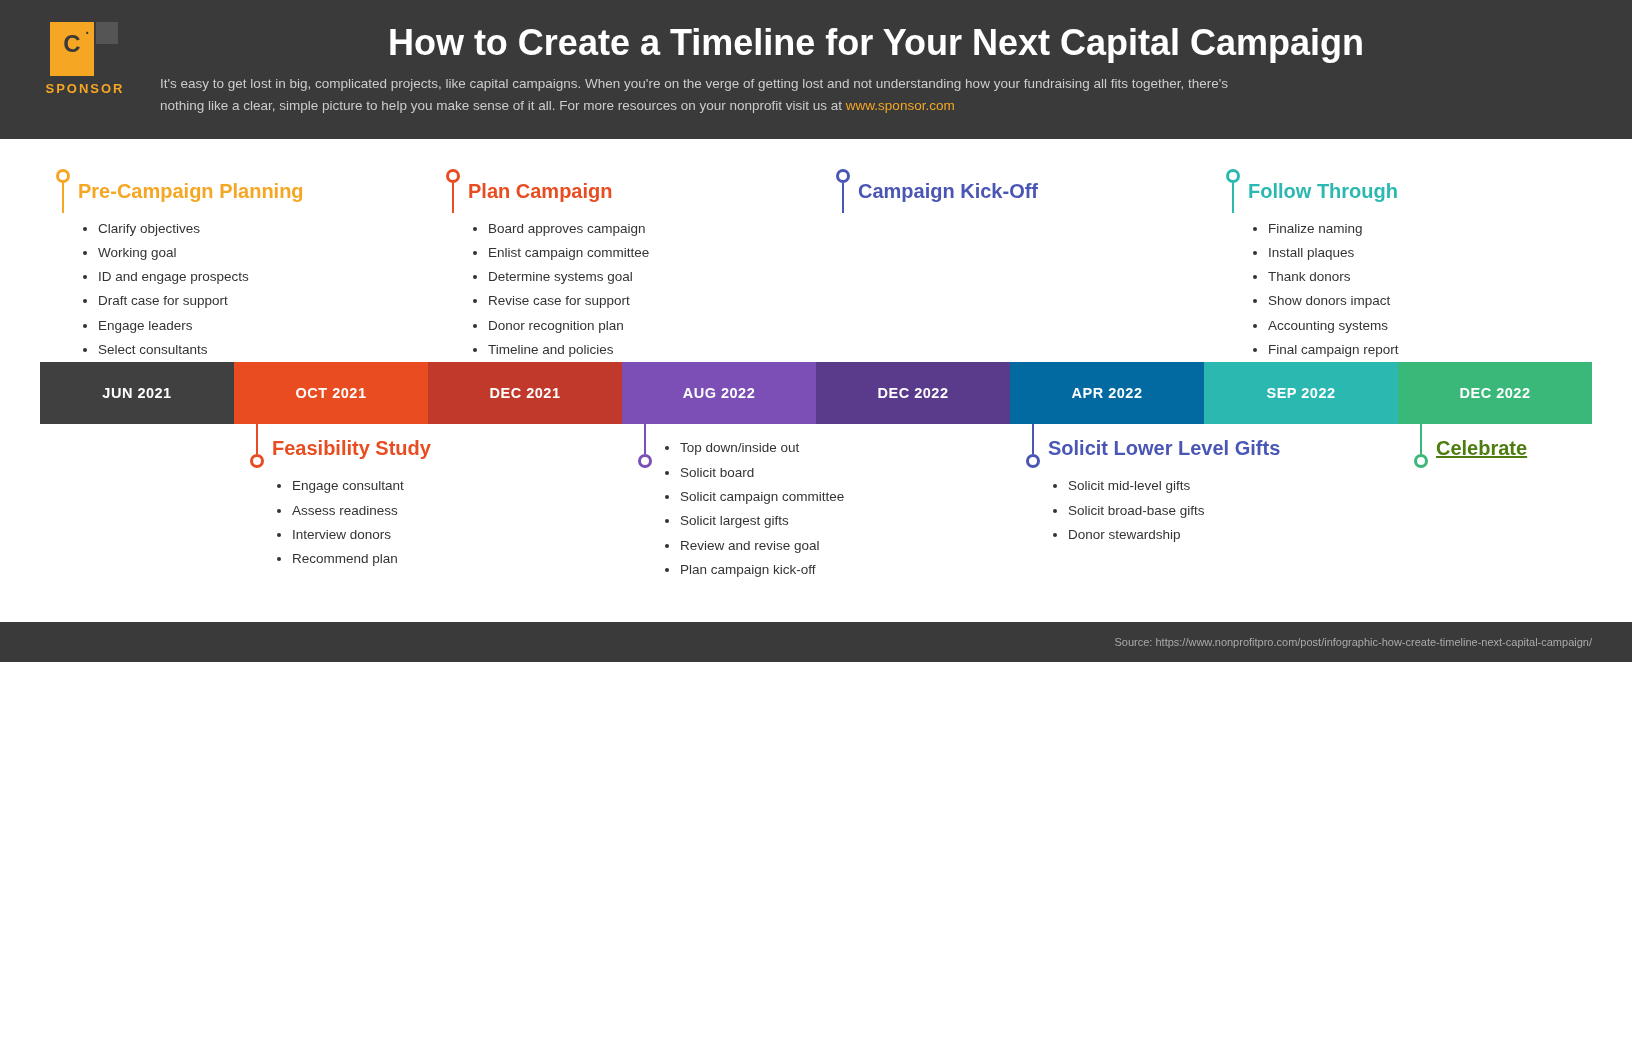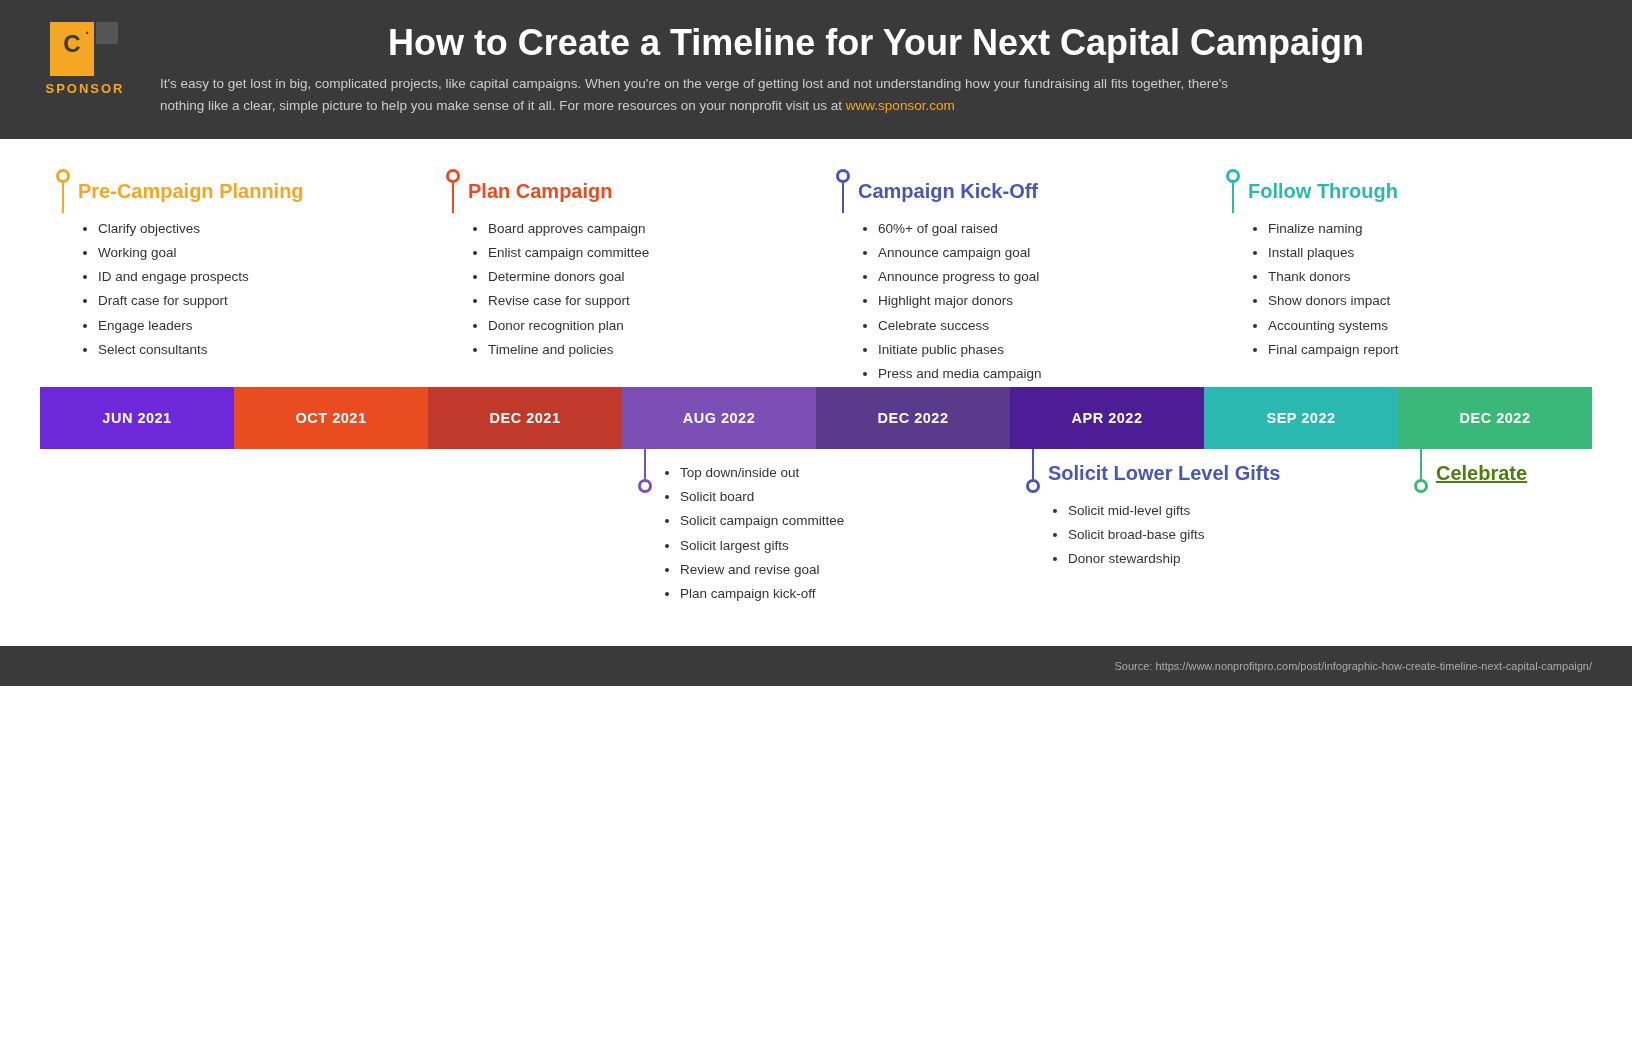--- a/index.html
+++ b/index.html
@@ -174,44 +174,35 @@
       <div style="grid-column:3/5; padding: 0 10px 0 8px; position:relative;">
         <div style="position:absolute; left:16px; top:0; display:flex; flex-direction:column; align-items:center;">
           <div style="width:14px;height:14px;border-radius:50%;border:3px solid #e84c20;background:#fff;"></div>
           <div style="width:2px;height:30px;background:#e84c20;"></div>
         </div>
         <div style="padding-top:10px; padding-left:30px;">
           <div class="phase-title red-orange">Plan Campaign</div>
           <ul class="phase-items">
             <li>Board approves campaign</li>
             <li>Enlist campaign committee</li>
-            <li>Determine donors goal</li>
+            <li>Determine systems goal</li>
             <li>Revise case for support</li>
             <li>Donor recognition plan</li>
             <li>Timeline and policies</li>
           </ul>
         </div>
       </div>
 
       <div style="grid-column:5/7; padding: 0 10px 0 8px; position:relative;">
         <div style="position:absolute; left:16px; top:0; display:flex; flex-direction:column; align-items:center;">
           <div style="width:14px;height:14px;border-radius:50%;border:3px solid #4a56b5;background:#fff;"></div>
           <div style="width:2px;height:30px;background:#4a56b5;"></div>
         </div>
         <div style="padding-top:10px; padding-left:30px;">
           <div class="phase-title blue-purple">Campaign Kick-Off</div>
-          <ul class="phase-items">
-            <li>60%+ of goal raised</li>
-            <li>Announce campaign goal</li>
-            <li>Announce progress to goal</li>
-            <li>Highlight major donors</li>
-            <li>Celebrate success</li>
-            <li>Initiate public phases</li>
-            <li>Press and media campaign</li>
-          </ul>
         </div>
       </div>
 
       <div style="grid-column:7/9; padding: 0 10px 0 8px; position:relative;">
         <div style="position:absolute; left:16px; top:0; display:flex; flex-direction:column; align-items:center;">
           <div style="width:14px;height:14px;border-radius:50%;border:3px solid #2bb8b0;background:#fff;"></div>
           <div style="width:2px;height:30px;background:#2bb8b0;"></div>
         </div>
         <div style="padding-top:10px; padding-left:30px;">
           <div class="phase-title teal">Follow Through</div>
@@ -222,34 +213,49 @@
             <li>Show donors impact</li>
             <li>Accounting systems</li>
             <li>Final campaign report</li>
           </ul>
         </div>
       </div>
 
     </div>
 
     <div class="timeline-bar-8">
-      <div class="ts" style="background:#6d28d9;">JUN 2021</div>
+      <div class="ts" style="background:#404040;">JUN 2021</div>
       <div class="ts" style="background:#e84c20;">OCT 2021</div>
       <div class="ts" style="background:#c0392b;">DEC 2021</div>
       <div class="ts" style="background:#7b4fb5;">AUG 2022</div>
       <div class="ts" style="background:#5a3a8a;">DEC 2022</div>
-      <div class="ts" style="background:#4c1d95;">APR 2022</div>
+      <div class="ts" style="background:#0369a1;">APR 2022</div>
       <div class="ts" style="background:#2bb8b0;">SEP 2022</div>
       <div class="ts" style="background:#3ab87a;">DEC 2022</div>
     </div>
 
     <div style="display:grid; grid-template-columns: repeat(8,1fr); gap:0; padding-top:0;">
 
       <div style="grid-column:1/2;"></div>
 
+      <div style="grid-column:2/4; padding: 0 10px 0 8px; position:relative;">
+        <div style="position:absolute; left:16px; top:0; display:flex; flex-direction:column; align-items:center;">
+          <div style="width:2px;height:30px;background:#e84c20;"></div>
+          <div style="width:14px;height:14px;border-radius:50%;border:3px solid #e84c20;background:#fff;"></div>
+        </div>
+        <div style="padding-top:12px; padding-left:30px;">
+          <div class="phase-title red-orange">Feasibility Study</div>
+          <ul class="phase-items">
+            <li>Engage consultant</li>
+            <li>Assess readiness</li>
+            <li>Interview donors</li>
+            <li>Recommend plan</li>
+          </ul>
+        </div>
+      </div>
 
       <div style="grid-column:4/6; padding: 0 10px 0 8px; position:relative;">
         <div style="position:absolute; left:16px; top:0; display:flex; flex-direction:column; align-items:center;">
           <div style="width:2px;height:30px;background:#7b4fb5;"></div>
           <div style="width:14px;height:14px;border-radius:50%;border:3px solid #7b4fb5;background:#fff;"></div>
         </div>
         <div style="padding-top:12px; padding-left:30px;">
           <ul class="phase-items">
             <li>Top down/inside out</li>
             <li>Solicit board</li>

